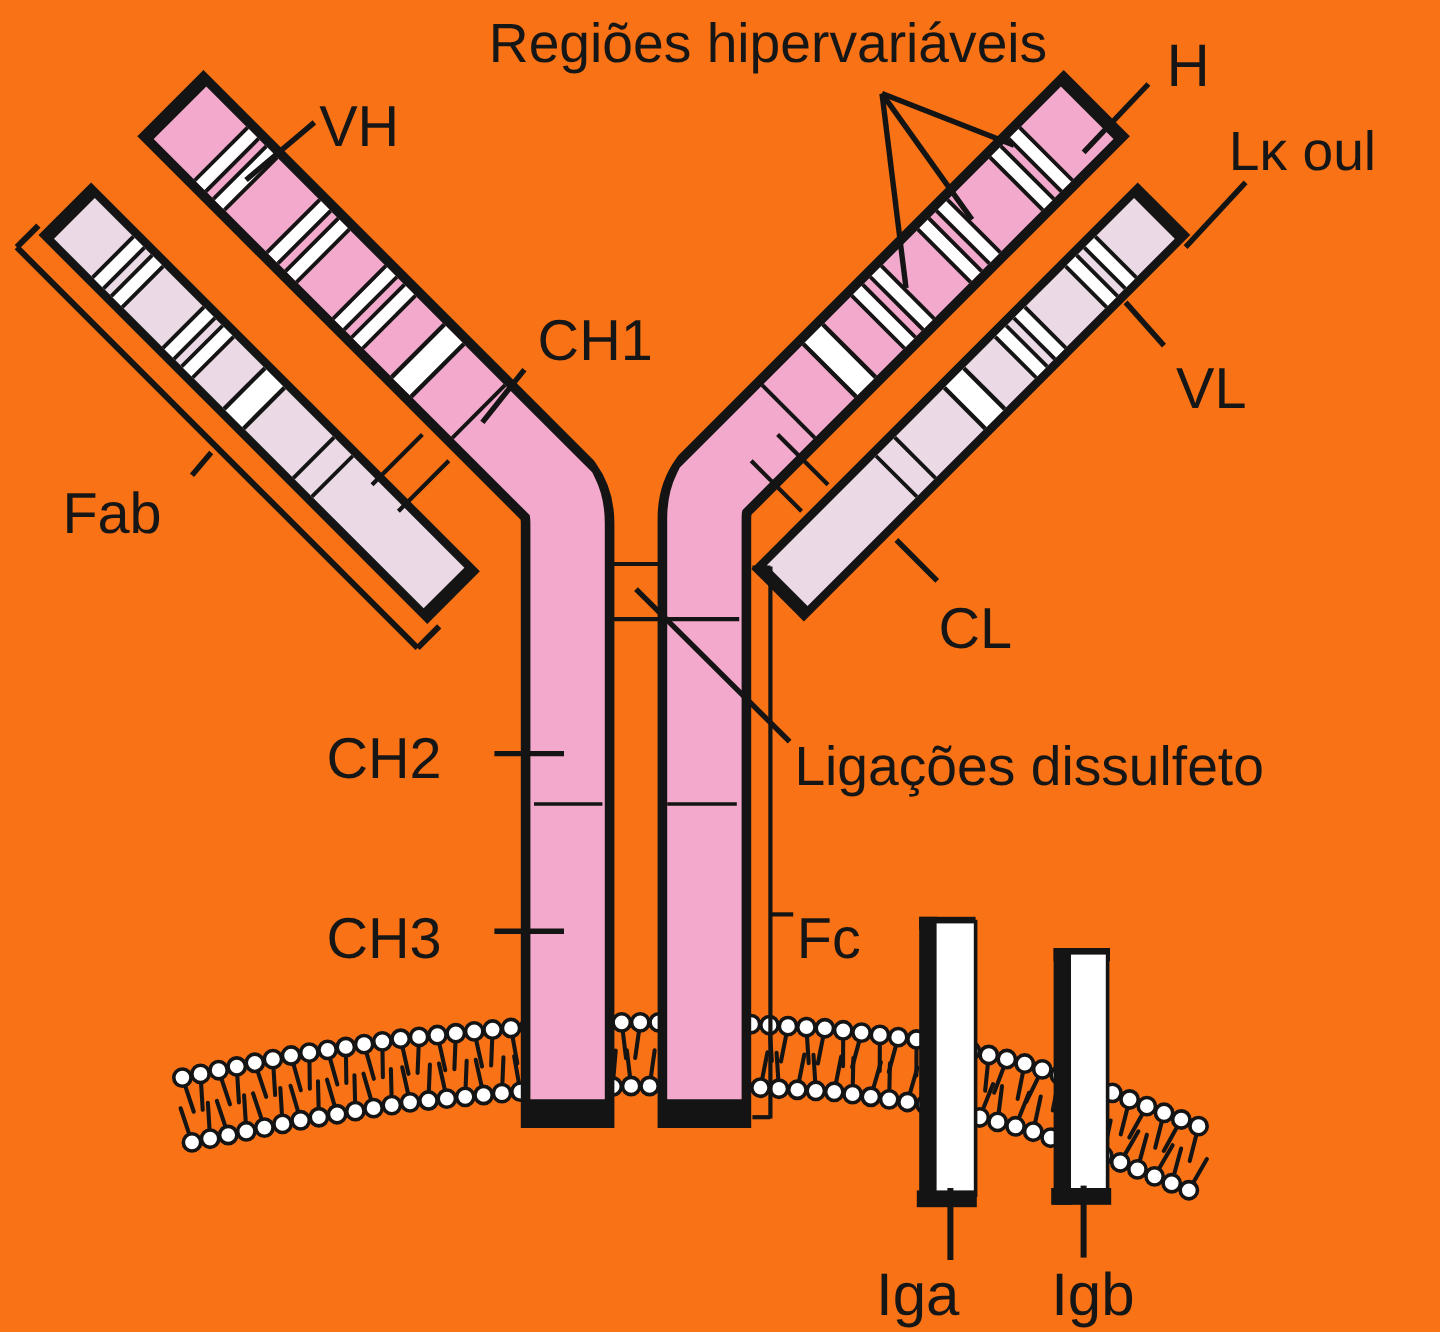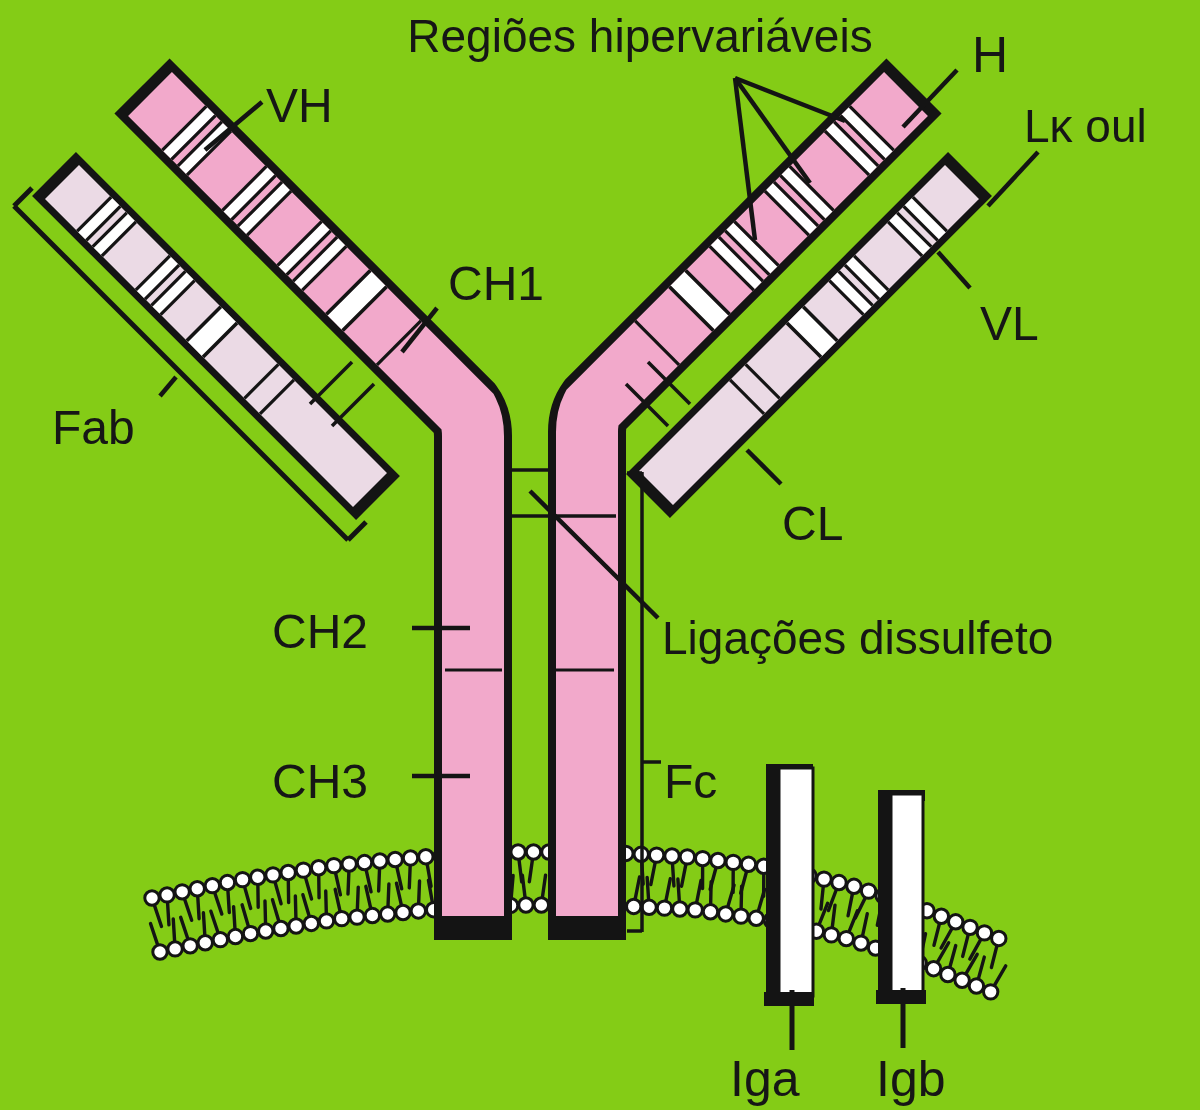--- a/index.html
+++ b/index.html
@@ -1,16 +1,16 @@
 <!DOCTYPE html>
 <html><head>
 <meta charset="utf-8">
 <style>
   html,body{margin:0;padding:0;background:#ffffff;}
-  .stage{position:relative;width:1200px;height:1110px;background:#84cc16;overflow:hidden;}
+  .stage{position:relative;width:1200px;height:1110px;background:#f97316;overflow:hidden;}
   svg{display:block;}
   text{font-family:"Liberation Sans","DejaVu Sans",sans-serif;fill:#161616;}
   .t46{font-size:46px;}
   .t48{font-size:48px;}
   .t50{font-size:50px;}
 </style>
 </head>
 <body>
 
 <div class="stage">

